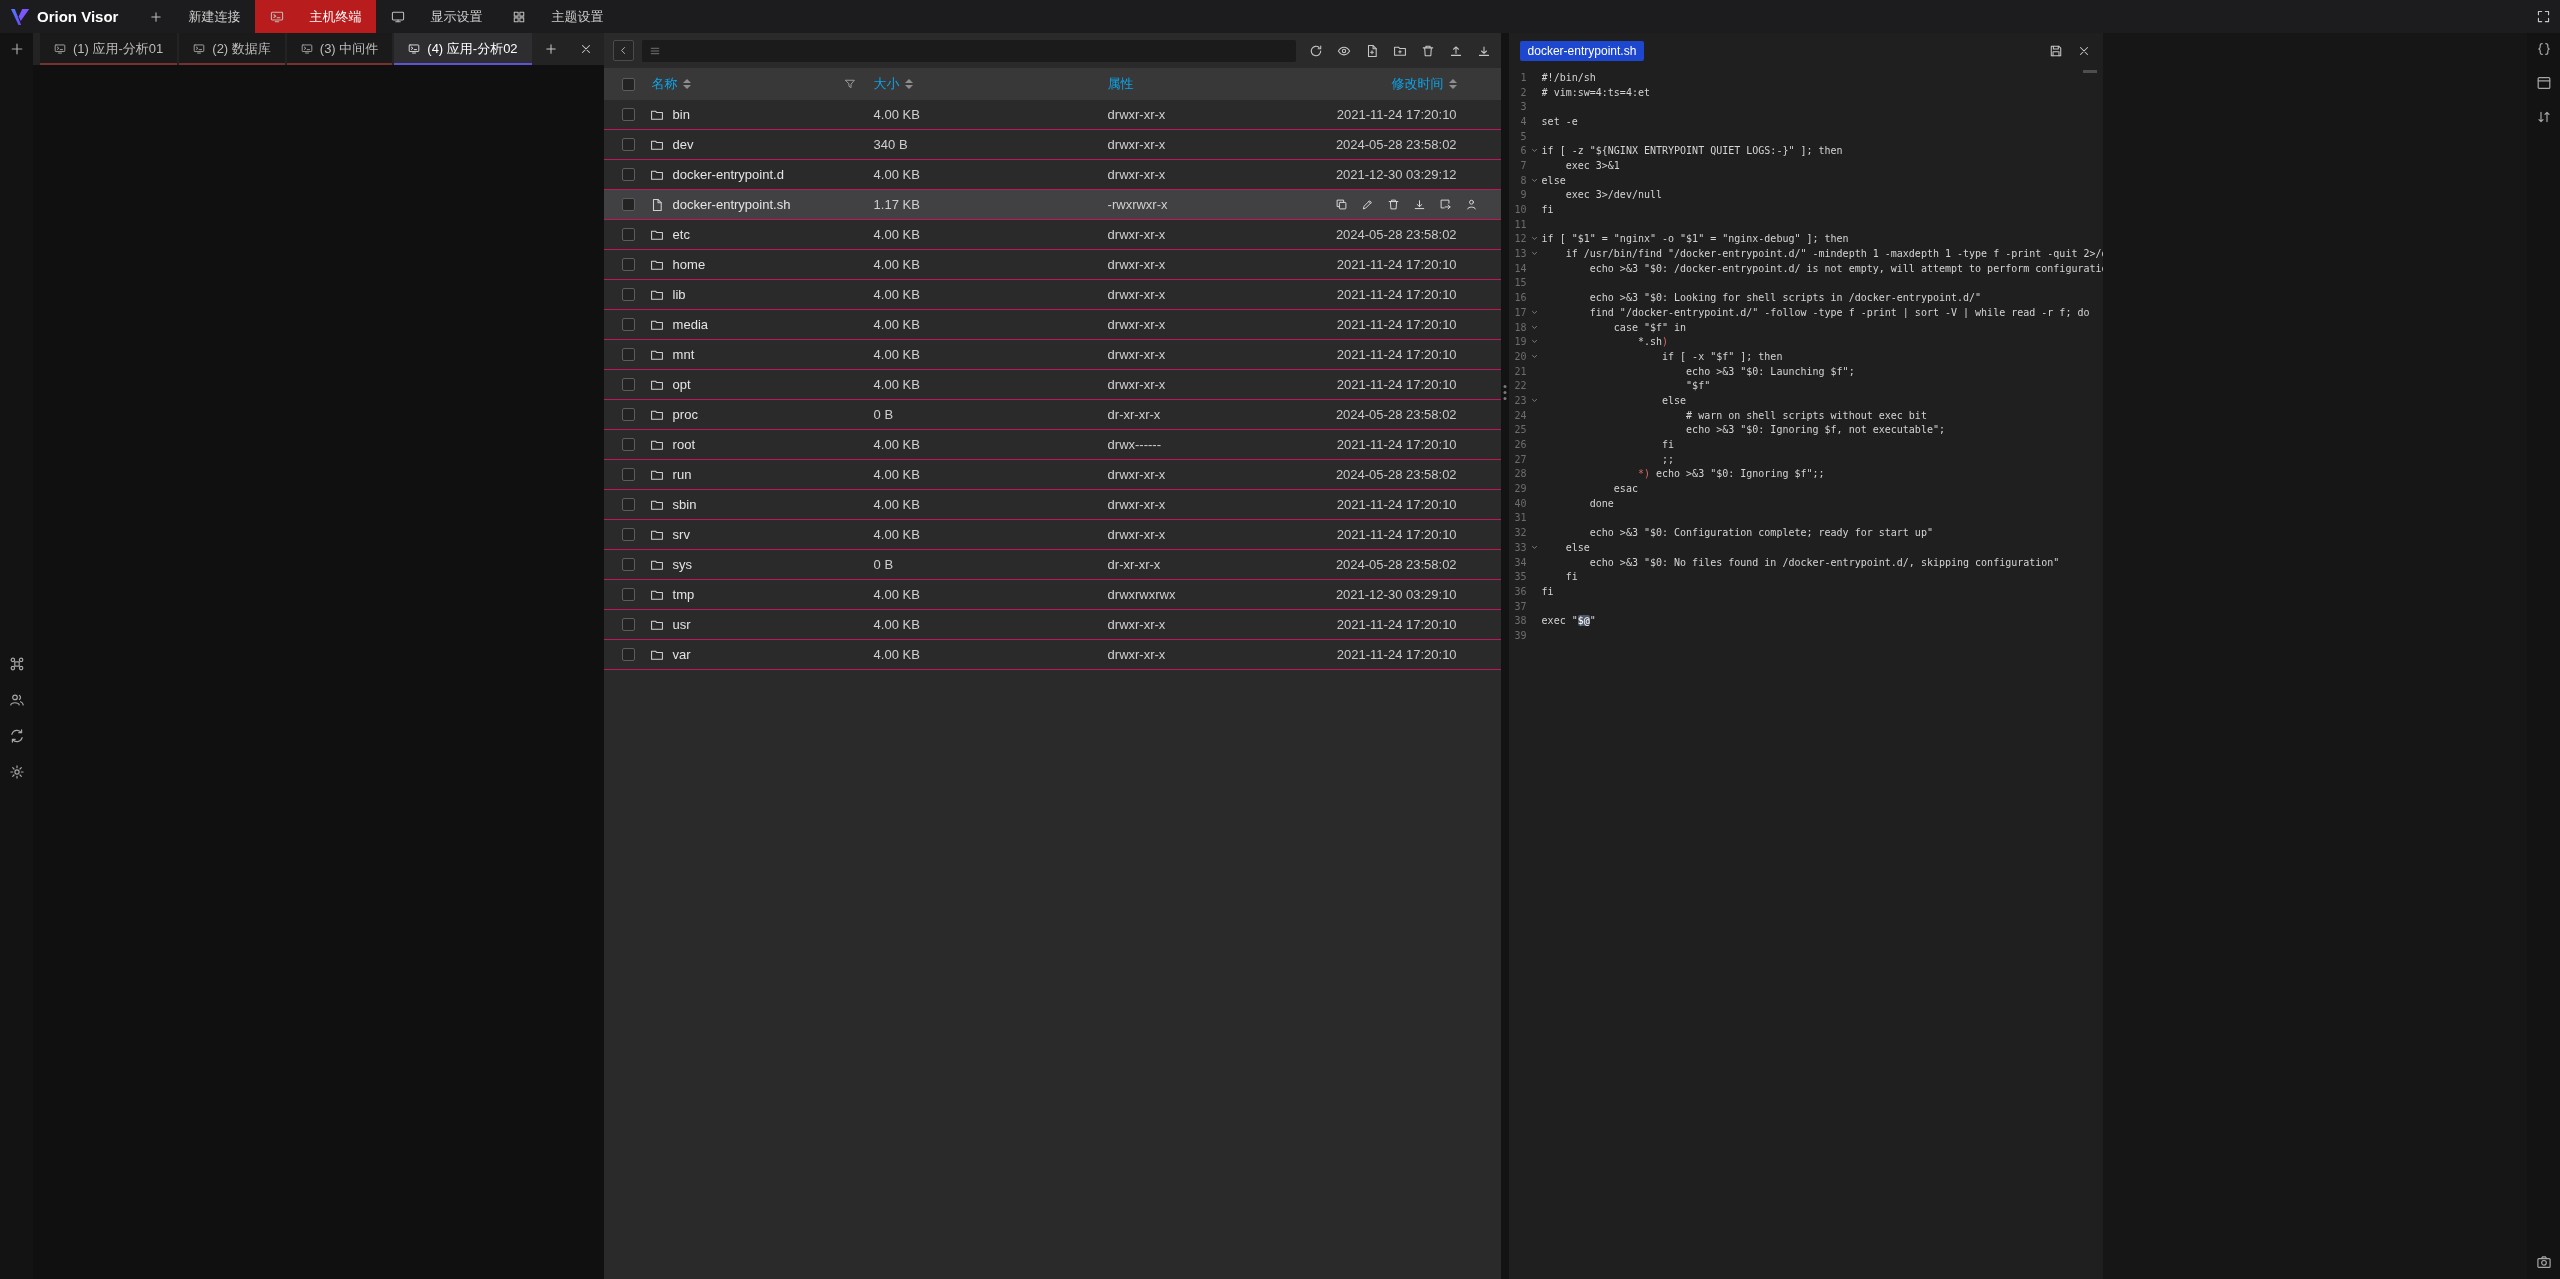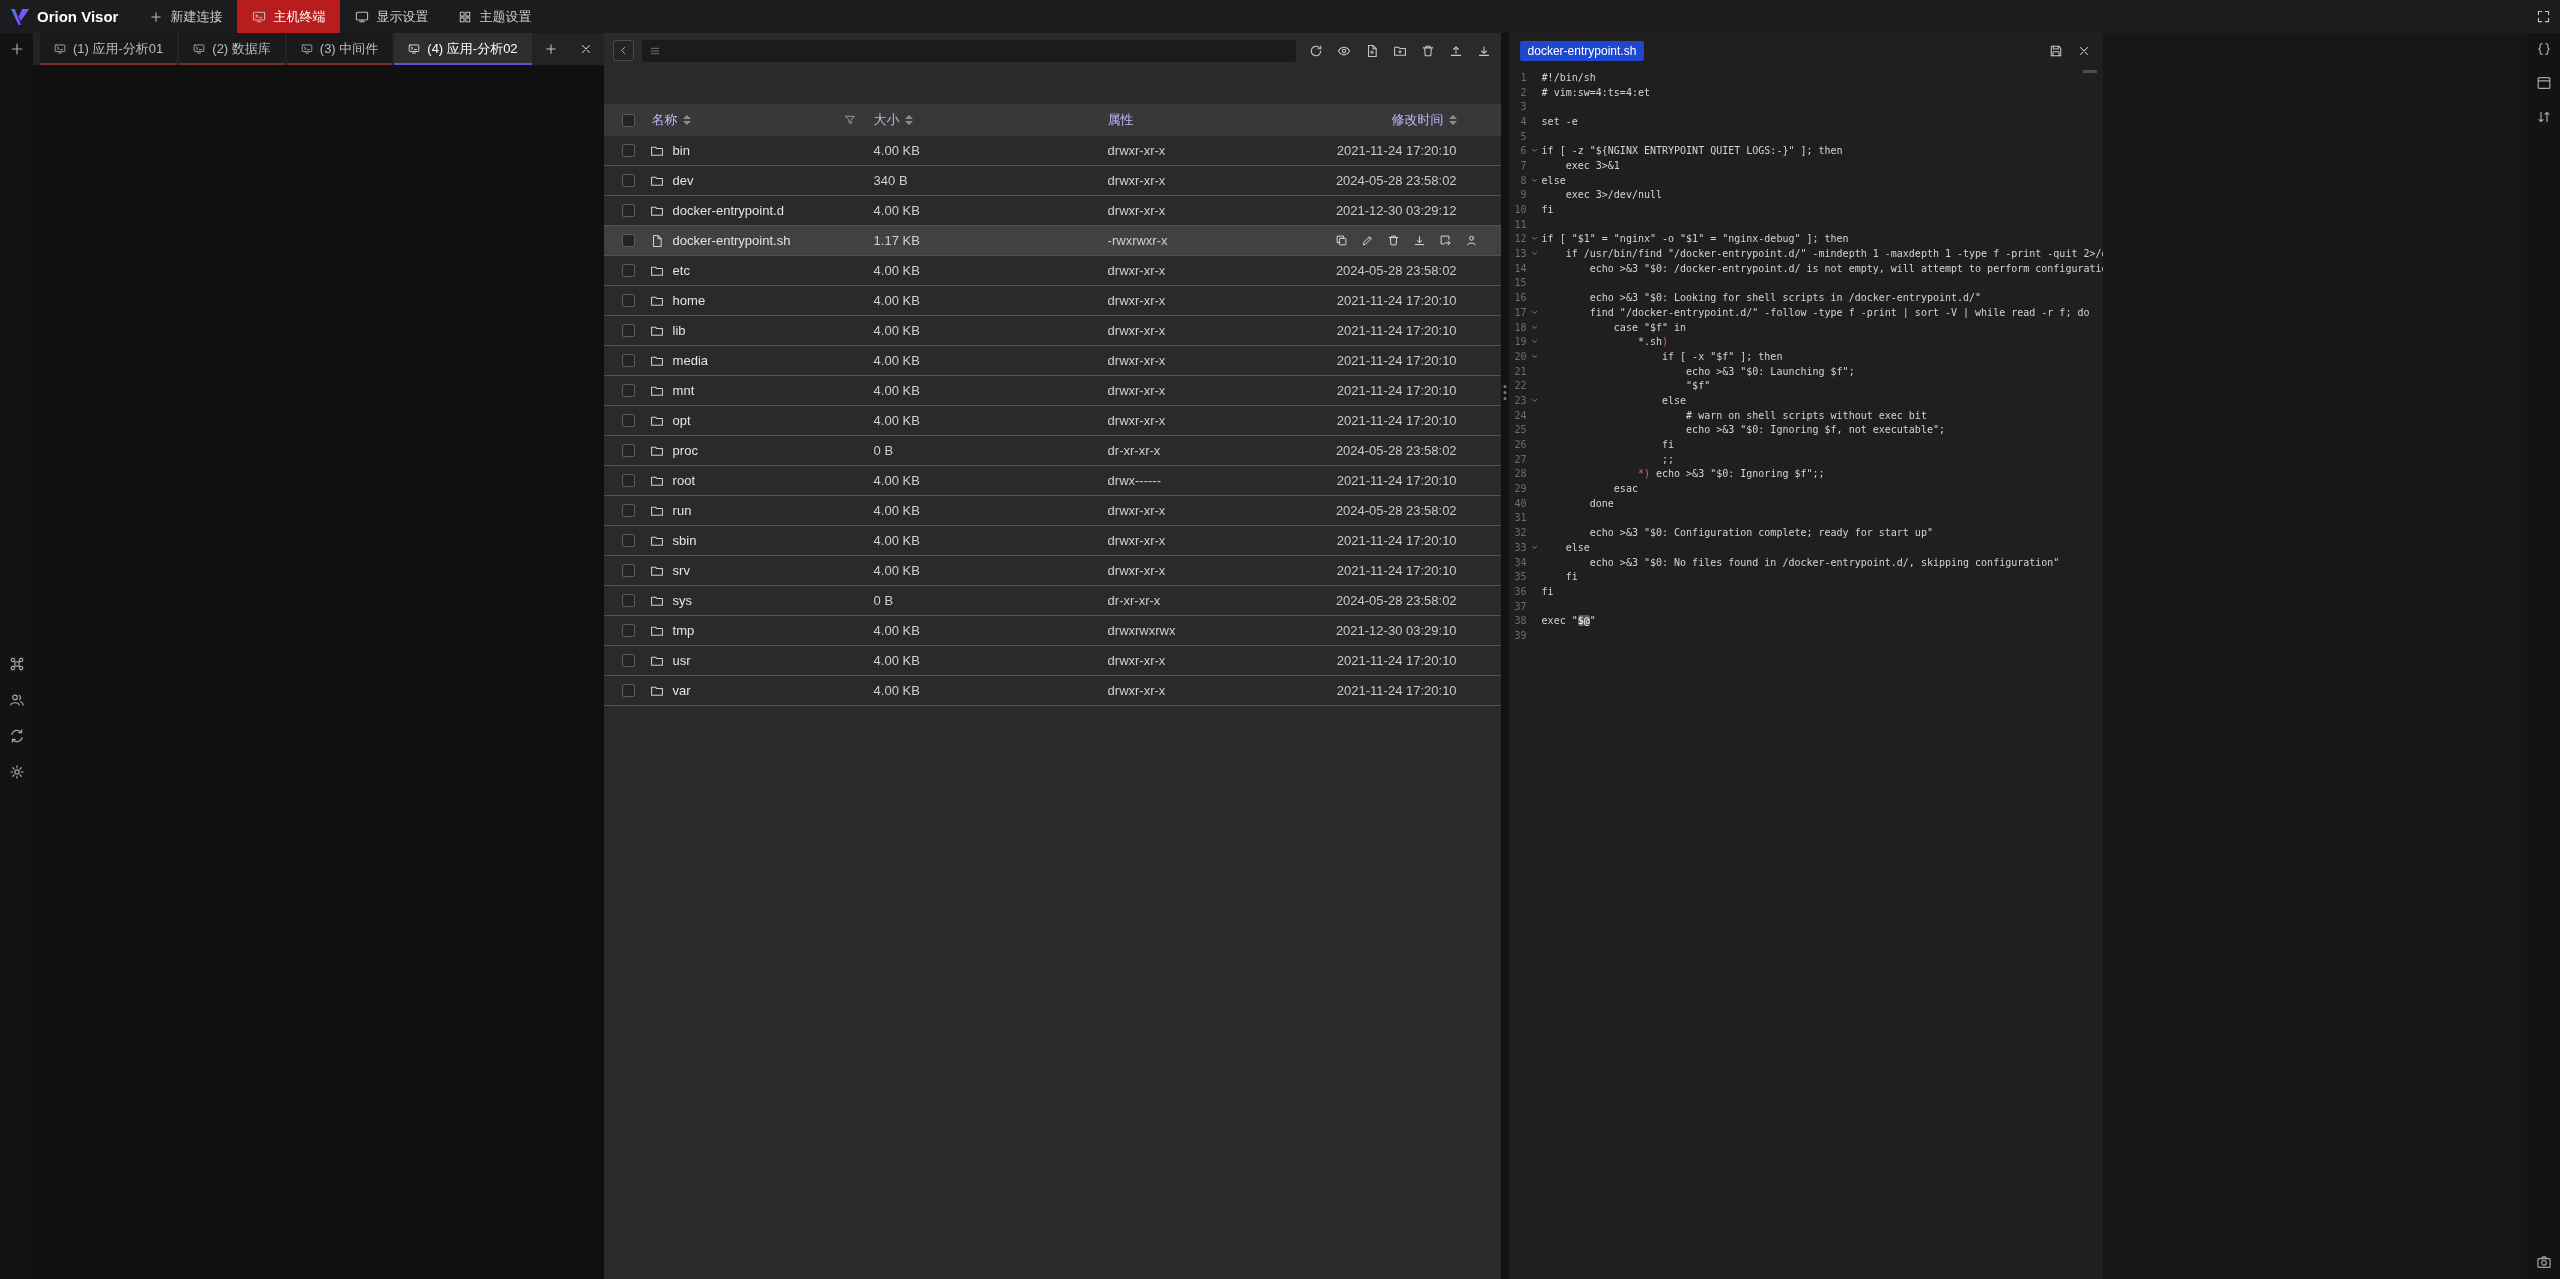--- a/index.html
+++ b/index.html
@@ -14,21 +14,21 @@
 
   .ic { display: inline-flex; align-items: center; justify-content: center; font-size: 14px; line-height: 0; }
   .ic svg { width: 1em; height: 1em; }
   .tool-btn { display: inline-flex; align-items: center; justify-content: center; color: #c7c7c7; cursor: pointer; }
 
   
   .topbar { height: 33px; display: flex; align-items: stretch; background: #1c1c1e; }
   .logo { display: flex; align-items: center; gap: 7px; padding: 0 16px 0 10px; font-weight: bold; font-size: 15px; color: #fff; }
   .logo .ic { font-size: 20px; }
   .menu { display: flex; align-items: stretch; }
-  .menu-item { display: flex; align-items: center; gap: 7px; padding: 0 15px; font-size: 13px; color: #cfcfcf; cursor: pointer; }
+  .menu-item { display: flex; align-items: center; gap: 25px; padding: 0 15px; font-size: 13px; color: #cfcfcf; cursor: pointer; }
   .menu-item .ic { color: #bdbdbd; }
   .menu-item.active { background: #b91c1c; color: #ffffff; }
   .topbar-right { margin-left: auto; display: flex; align-items: center; padding-right: 9px; }
   .topbar-right .ic { font-size: 15px; }
 
   
   .workspace { display: flex; height: 1246px; }
   .rail { width: 33px; background: #131314; position: relative; flex: none; }
   .rail-top { display: flex; flex-direction: column; align-items: center; padding-top: 2px; gap: 6px; }
   .rail-btn { width: 28px; height: 28px; display: flex; align-items: center; justify-content: center; color: #a6a6a6; cursor: pointer; border-radius: 4px; }
@@ -56,21 +56,21 @@
   .fp-toolbar { height: 35px; flex: none; display: flex; align-items: center; padding: 0 9px; gap: 8px; }
   .back-btn { width: 21px; height: 21px; flex: none; border: 1px solid #4a4a4b; border-radius: 2px; display: flex; align-items: center; justify-content: center; color: #c9c9c9; background: #242425; cursor: pointer; }
   .back-btn .ic { font-size: 11px; }
   .path-wrap { flex: 1; height: 22px; background: #1b1b1c; border-radius: 2px; display: flex; align-items: center; padding: 0 7px; gap: 6px; }
   .path-wrap .ic { color: #7d7d7d; font-size: 12px; }
   .path-input { flex: 1; background: transparent; border: none; outline: none; color: #d0d0d0; font-size: 12px; font-family: inherit; }
   .fp-actions { display: flex; align-items: center; gap: 12px; padding-left: 4px; }
   .fp-actions .tool-btn { width: 16px; height: 16px; }
 
   .tgrid { display: grid; grid-template-columns: 40px 222px 234px 232px 169px; align-items: center; }
-  .table-header { height: 32px; flex: none; background: #383839; color: #c4b5fd; margin-top: 36px; }
+  .table-header { height: 32px; flex: none; background: #383839; color: #0ea5e9; }
   .cell-cb { display: flex; }
   .cb { width: 13px; height: 13px; border: 1px solid #5c5c5c; border-radius: 2px; background: #232324; margin-left: 18px; cursor: pointer; flex: none; }
   .th { display: flex; align-items: center; padding-left: 8px; }
   .th-lab { display: inline-flex; align-items: center; cursor: pointer; }
   .th-name { justify-content: space-between; padding-right: 10px; }
   .th-time { justify-content: flex-end; padding-right: 44px; }
   .sort { display: inline-flex; flex-direction: column; gap: 2px; margin-left: 5px; }
   .sort i { width: 0; height: 0; border-left: 4px solid transparent; border-right: 4px solid transparent; display: block; }
   .sort .up { border-bottom: 4px solid #8d8d8d; }
   .sort .down { border-top: 4px solid #8d8d8d; }

